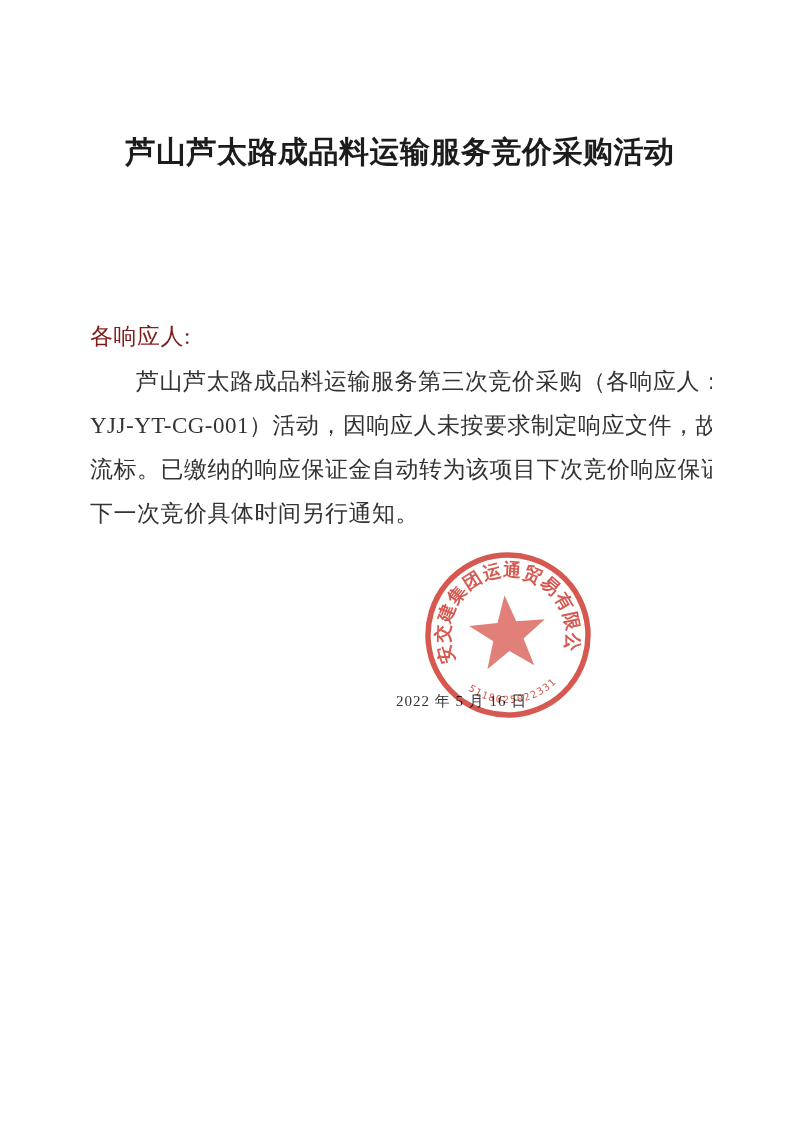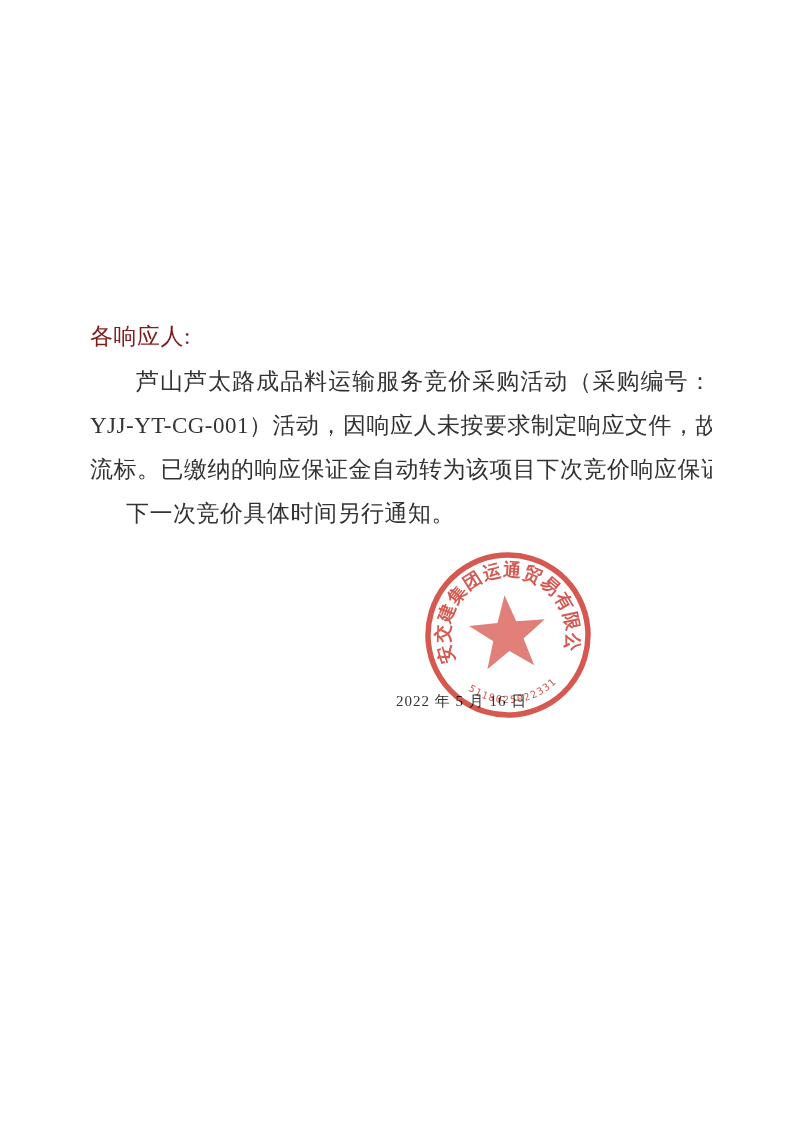--- a/index.html
+++ b/index.html
@@ -35,21 +35,21 @@
     letter-spacing:0.5px;
   }
   .bline{
     text-align:justify;
     text-align-last:justify;
     text-justify:inter-ideograph;
     height:44px;overflow:hidden;
     white-space:nowrap;
   }
   .bline.first{text-indent:2em;}
-  .bline.last{text-align:right;text-align-last:left;margin-left:36px;}
+  .bline.last{text-align:right;text-align-last:left;}
   .sign-row{
     position:absolute;left:289px;top:612px;
     font-size:23px;line-height:32px;color:#333;
     letter-spacing:0.5px;white-space:nowrap;
   }
   .sign-row .label{margin-right:10px;}
   .date-row{
     position:absolute;left:396px;top:658px;
     font-size:15px;line-height:32px;color:#333;
     letter-spacing:1px;white-space:nowrap;margin-top:27px;
@@ -64,25 +64,26 @@
   }
   .seal text{font-family:"Liberation Serif","DejaVu Serif",serif;}
   .seal .arc-name{font-size:18px;font-weight:bold;letter-spacing:1px;}
   .seal .arc-serial{font-size:10px;letter-spacing:1.5px;font-family:"DejaVu Sans Mono",monospace;}
 </style>
 </head>
 <body>
 
 <div class="page">
 
+  <div class="title l1">芦山芦太路成品料运输服务竞价采购活动</div>
 
   <div class="salutation">各响应人:</div>
 
   <div class="para">
-    <div class="bline first">芦山芦太路成品料运输服务竞价采购活动（采购编号：</div>
+    <div class="bline first">芦山芦太路成品料运输服务第三次竞价采购（各响应人：</div>
     <div class="bline">YJJ-YT-CG-001）活动，因响应人未按要求制定响应文件，故宣布</div>
     <div class="bline">流标。已缴纳的响应保证金自动转为该项目下次竞价响应保证金，</div>
     <div class="bline last">下一次竞价具体时间另行通知。</div>
   </div>
 
 
   <div class="date-row">2022 年 5 月 16 日</div>
 
   <svg class="seal" viewBox="0 0 210 210" xmlns="http://www.w3.org/2000/svg">
     <defs>

